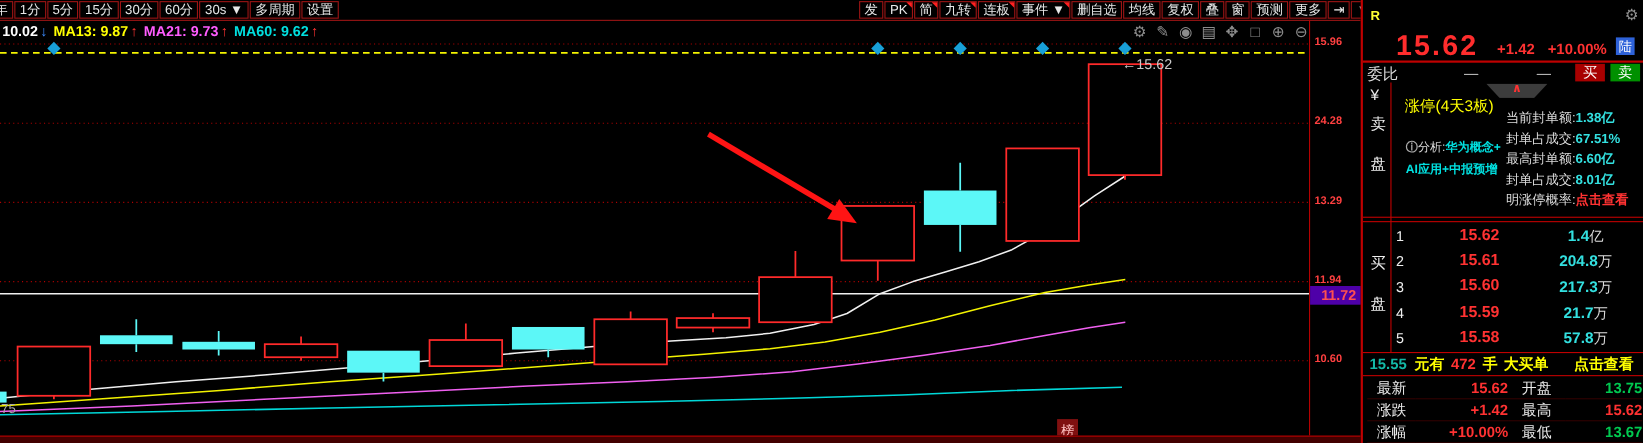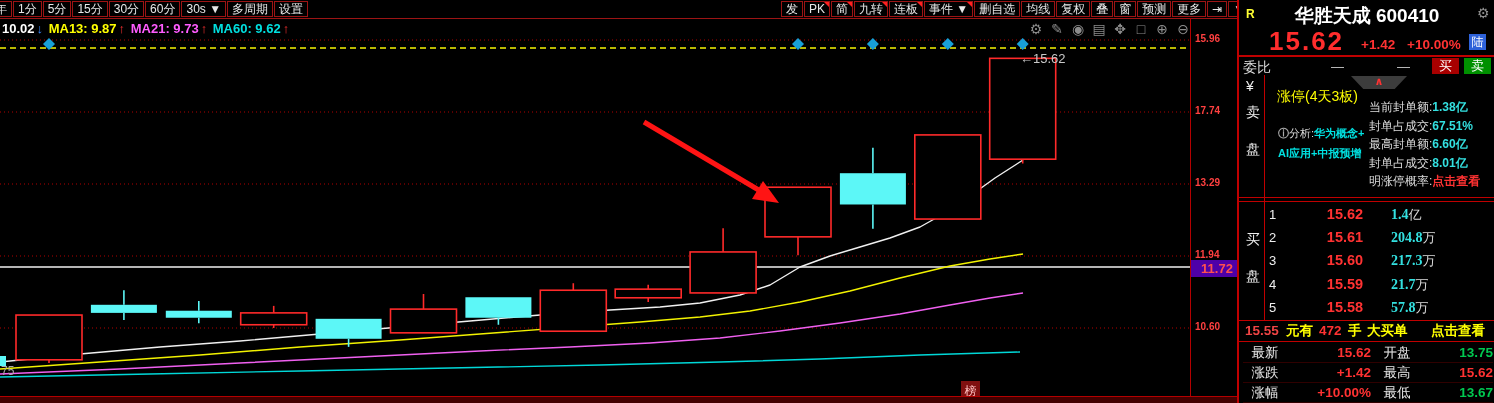--- a/index.html
+++ b/index.html
@@ -50,29 +50,29 @@
   .anline{left:27px;font-size:11px;color:#00E0E0;font-weight:bold;padding-left:12px;}
   .anline .w{color:#DDD;font-weight:normal;}
   .anline .i{color:#AAA;}
   #zt-stats{position:absolute;left:130px;top:98px;width:127px;}
   .ztrow{height:18.6px;line-height:18.6px;font-size:12px;color:#DDD;}
   .ztrow b{font-weight:bold;}
   #obook{position:absolute;left:26px;top:203px;width:231px;height:116px;}
   .obrow{display:grid;grid-template-columns:34px 92px 1fr;height:23.2px;line-height:23.2px;padding-right:4px;}
   .ob-i{color:#EEE;font-size:13px;padding-left:4px;}
   .ob-p{color:#FF3232;font-size:14.5px;font-weight:bold;text-align:center;}
-  .ob-a{text-align:left;font-size:14px;font-weight:bold;font-family:Liberation Serif, serif;}
+  .ob-a{text-align:center;font-size:14px;font-weight:bold;}
   .ob-a .n{color:#33E0E0;}
   .ob-a .u{color:#DDD;font-weight:normal;font-size:13px;}
   #bigorder{position:absolute;left:0;top:322px;width:257px;height:18px;font-size:13.5px;font-weight:bold;line-height:18px;}
   #stats{position:absolute;left:4px;top:343px;width:250px;display:grid;grid-template-columns:44px 84px 52px 70px;}
   .st-c{height:19px;line-height:19px;font-size:13.5px;border-bottom:1px solid #300000;}
   .st-l{color:#E8E8E8;text-align:center;}
   .st-v{text-align:right;font-weight:bold;}
-  .v-red{color:#FF3232;}.v-green{color:#00C850;}.v-cyan{color:#33E0E0;}.v-yellow{color:#FFFF00;}.v-white{color:#ef4444;}
+  .v-red{color:#FF3232;}.v-green{color:#00C850;}.v-cyan{color:#33E0E0;}.v-yellow{color:#FFFF00;}.v-white{color:#14b8a6;}
 </style>
 </head>
 <body>
 
 <div id="app">
 
   <div id="tb">
     <div id="tb-left" class="tbgrp">
         <div class="tb-btn cut">年</div>
         <div class="tb-btn">1分</div>
@@ -168,31 +168,30 @@
       <text x="1120" y="34" fill="#8C8C8C" font-size="14" text-anchor="middle">✥</text>
       <text x="1141" y="34" fill="#8C8C8C" font-size="14" text-anchor="middle">□</text>
       <text x="1162" y="34" fill="#8C8C8C" font-size="14" text-anchor="middle">⊕</text>
       <text x="1183" y="34" fill="#8C8C8C" font-size="14" text-anchor="middle">⊖</text>
     </svg>
 
   <div id="axis">
     <div class="axline"></div>
     <div id="pricetag" style="top: 260px;">11.72</div>
   <div class="axlab" style="top: 33px;">15.96</div>
-      <div class="axlab" style="top: 105px;">17.74</div>
+      <div class="axlab" style="top: 105px;">24.28</div>
       <div class="axlab" style="top: 177px;">13.29</div>
       <div class="axlab" style="top: 249px;">11.94</div>
       <div class="axlab" style="top: 321px;">10.60</div>
     </div>
 
   <div id="botband"></div>
 
   <div id="panel">
     <div class="abs" id="pn-r">R</div>
-    <div class="abs" id="pn-title">华胜天成 600410</div>
     <div class="abs" id="pn-gear">⚙</div>
     <div class="abs" id="pn-price">15.62</div>
     <div class="abs" id="pn-chg">+1.42</div>
     <div class="abs" id="pn-pct">+10.00%</div>
     <div class="abs" id="pn-tag">陆</div>
     <div class="hr" style="top:55px"></div>
 
     <div class="abs" id="pn-weibi">委比</div>
     <div class="abs dash" style="left:92px">—</div>
     <div class="abs dash" style="left:158px">—</div>

